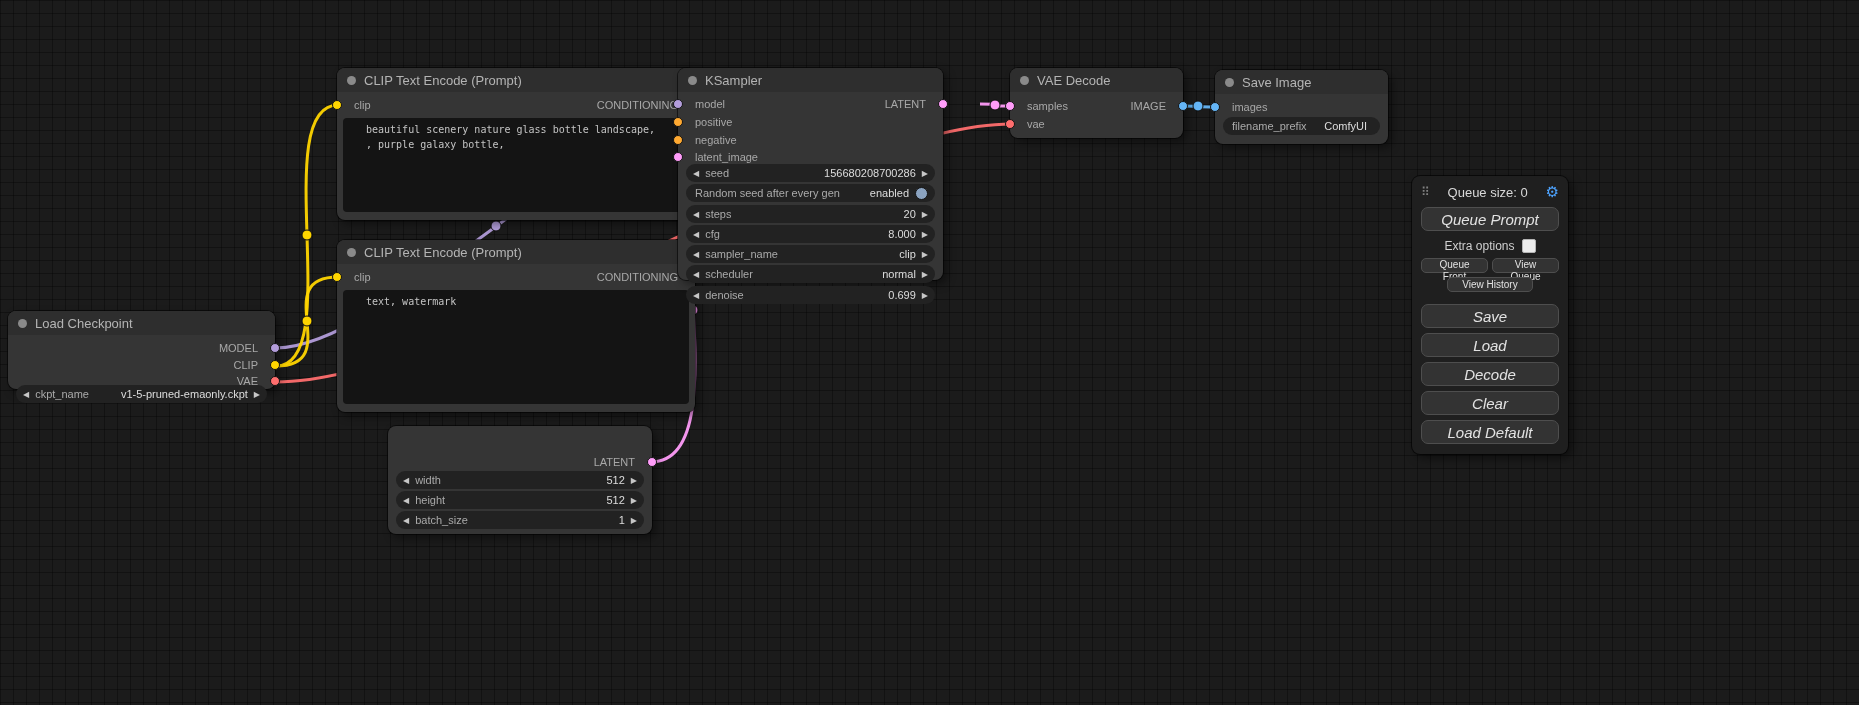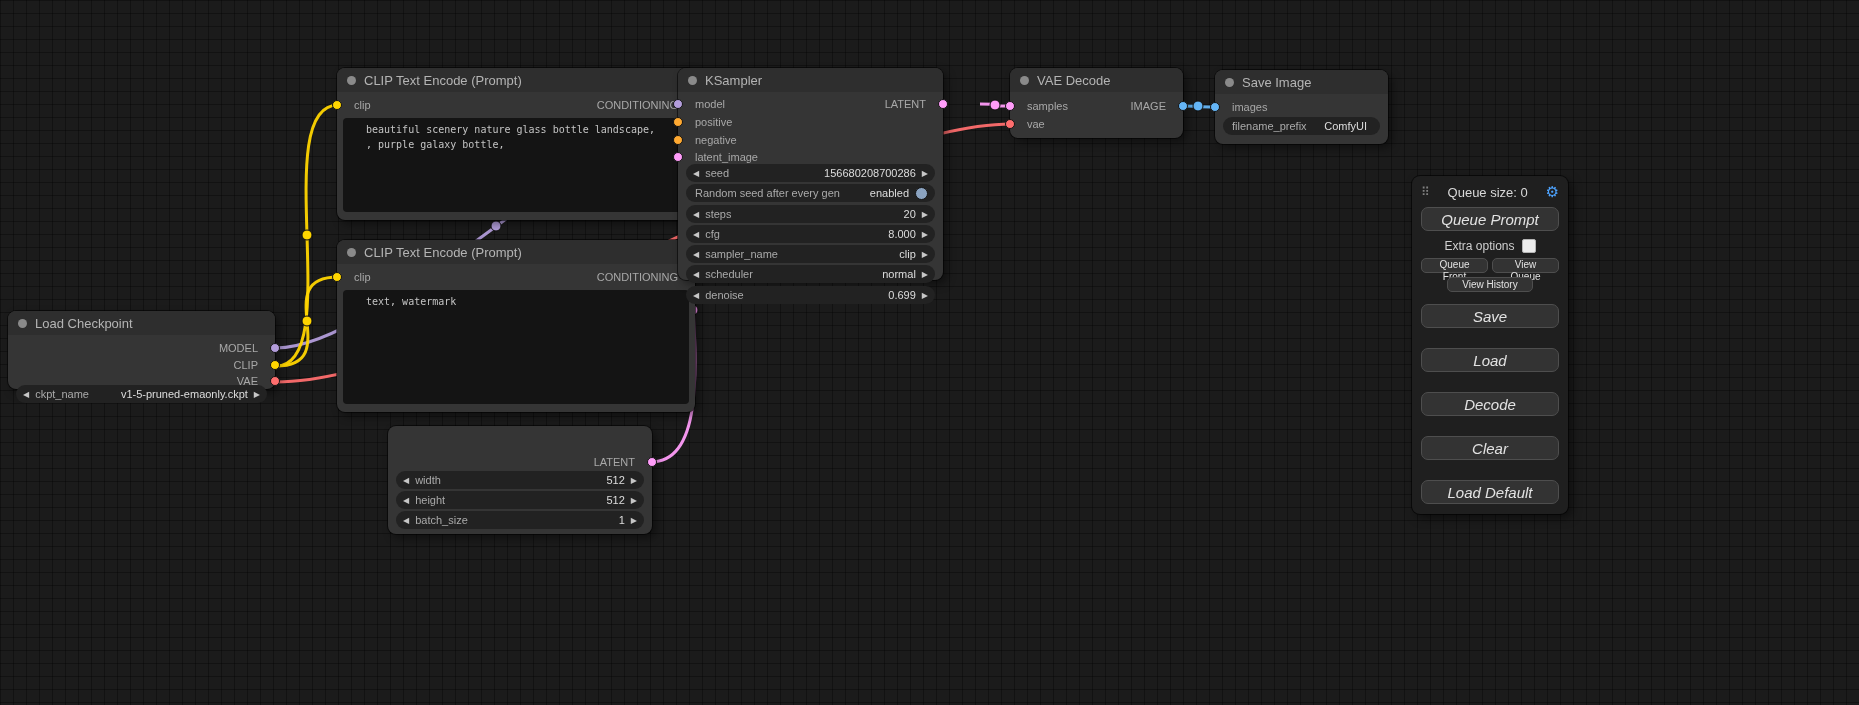--- a/index.html
+++ b/index.html
@@ -65,21 +65,21 @@
     font-family:"Liberation Sans",sans-serif;cursor:pointer;display:block;
   }
   .btn.big{width:100%;height:24px;font-size:15px;padding:0;font-style:italic;}
   .btn.small{height:15px;font-size:10px;padding:0 6px;border-radius:5px;line-height:12px;}
   .extra-row{display:flex;align-items:center;justify-content:center;gap:7px;color:#cfcfcf;font-size:12px;margin:8px 0 5px 0;}
   .checkbox{width:12px;height:12px;background:#ececec;border:1px solid #b5b5b5;border-radius:2px;display:inline-block;cursor:pointer;}
   .small-row{display:flex;gap:4px;margin-bottom:4px;}
   .small-row .btn{flex:1;}
   .small-row.center{justify-content:center;}
   .small-row.center .btn{flex:0 0 62%;}
-  .menu-stack{display:flex;flex-direction:column;gap:20px;margin-top:12px;}
+  .menu-stack{display:flex;flex-direction:column;gap:5px;margin-top:12px;}
 </style>
 </head>
 <body>
 
 <div class="canvas">
 
   <svg class="wires" width="1859" height="705">
     <path d="M 276 348 C 386 348 607 104 717 104" stroke="#B39DDB"></path>
     <path d="M 276 366 C 346 366 268 105 338 105" stroke="#FFD500"></path>
     <path d="M 276 366 C 346 366 268 277 338 277" stroke="#FFD500"></path>

